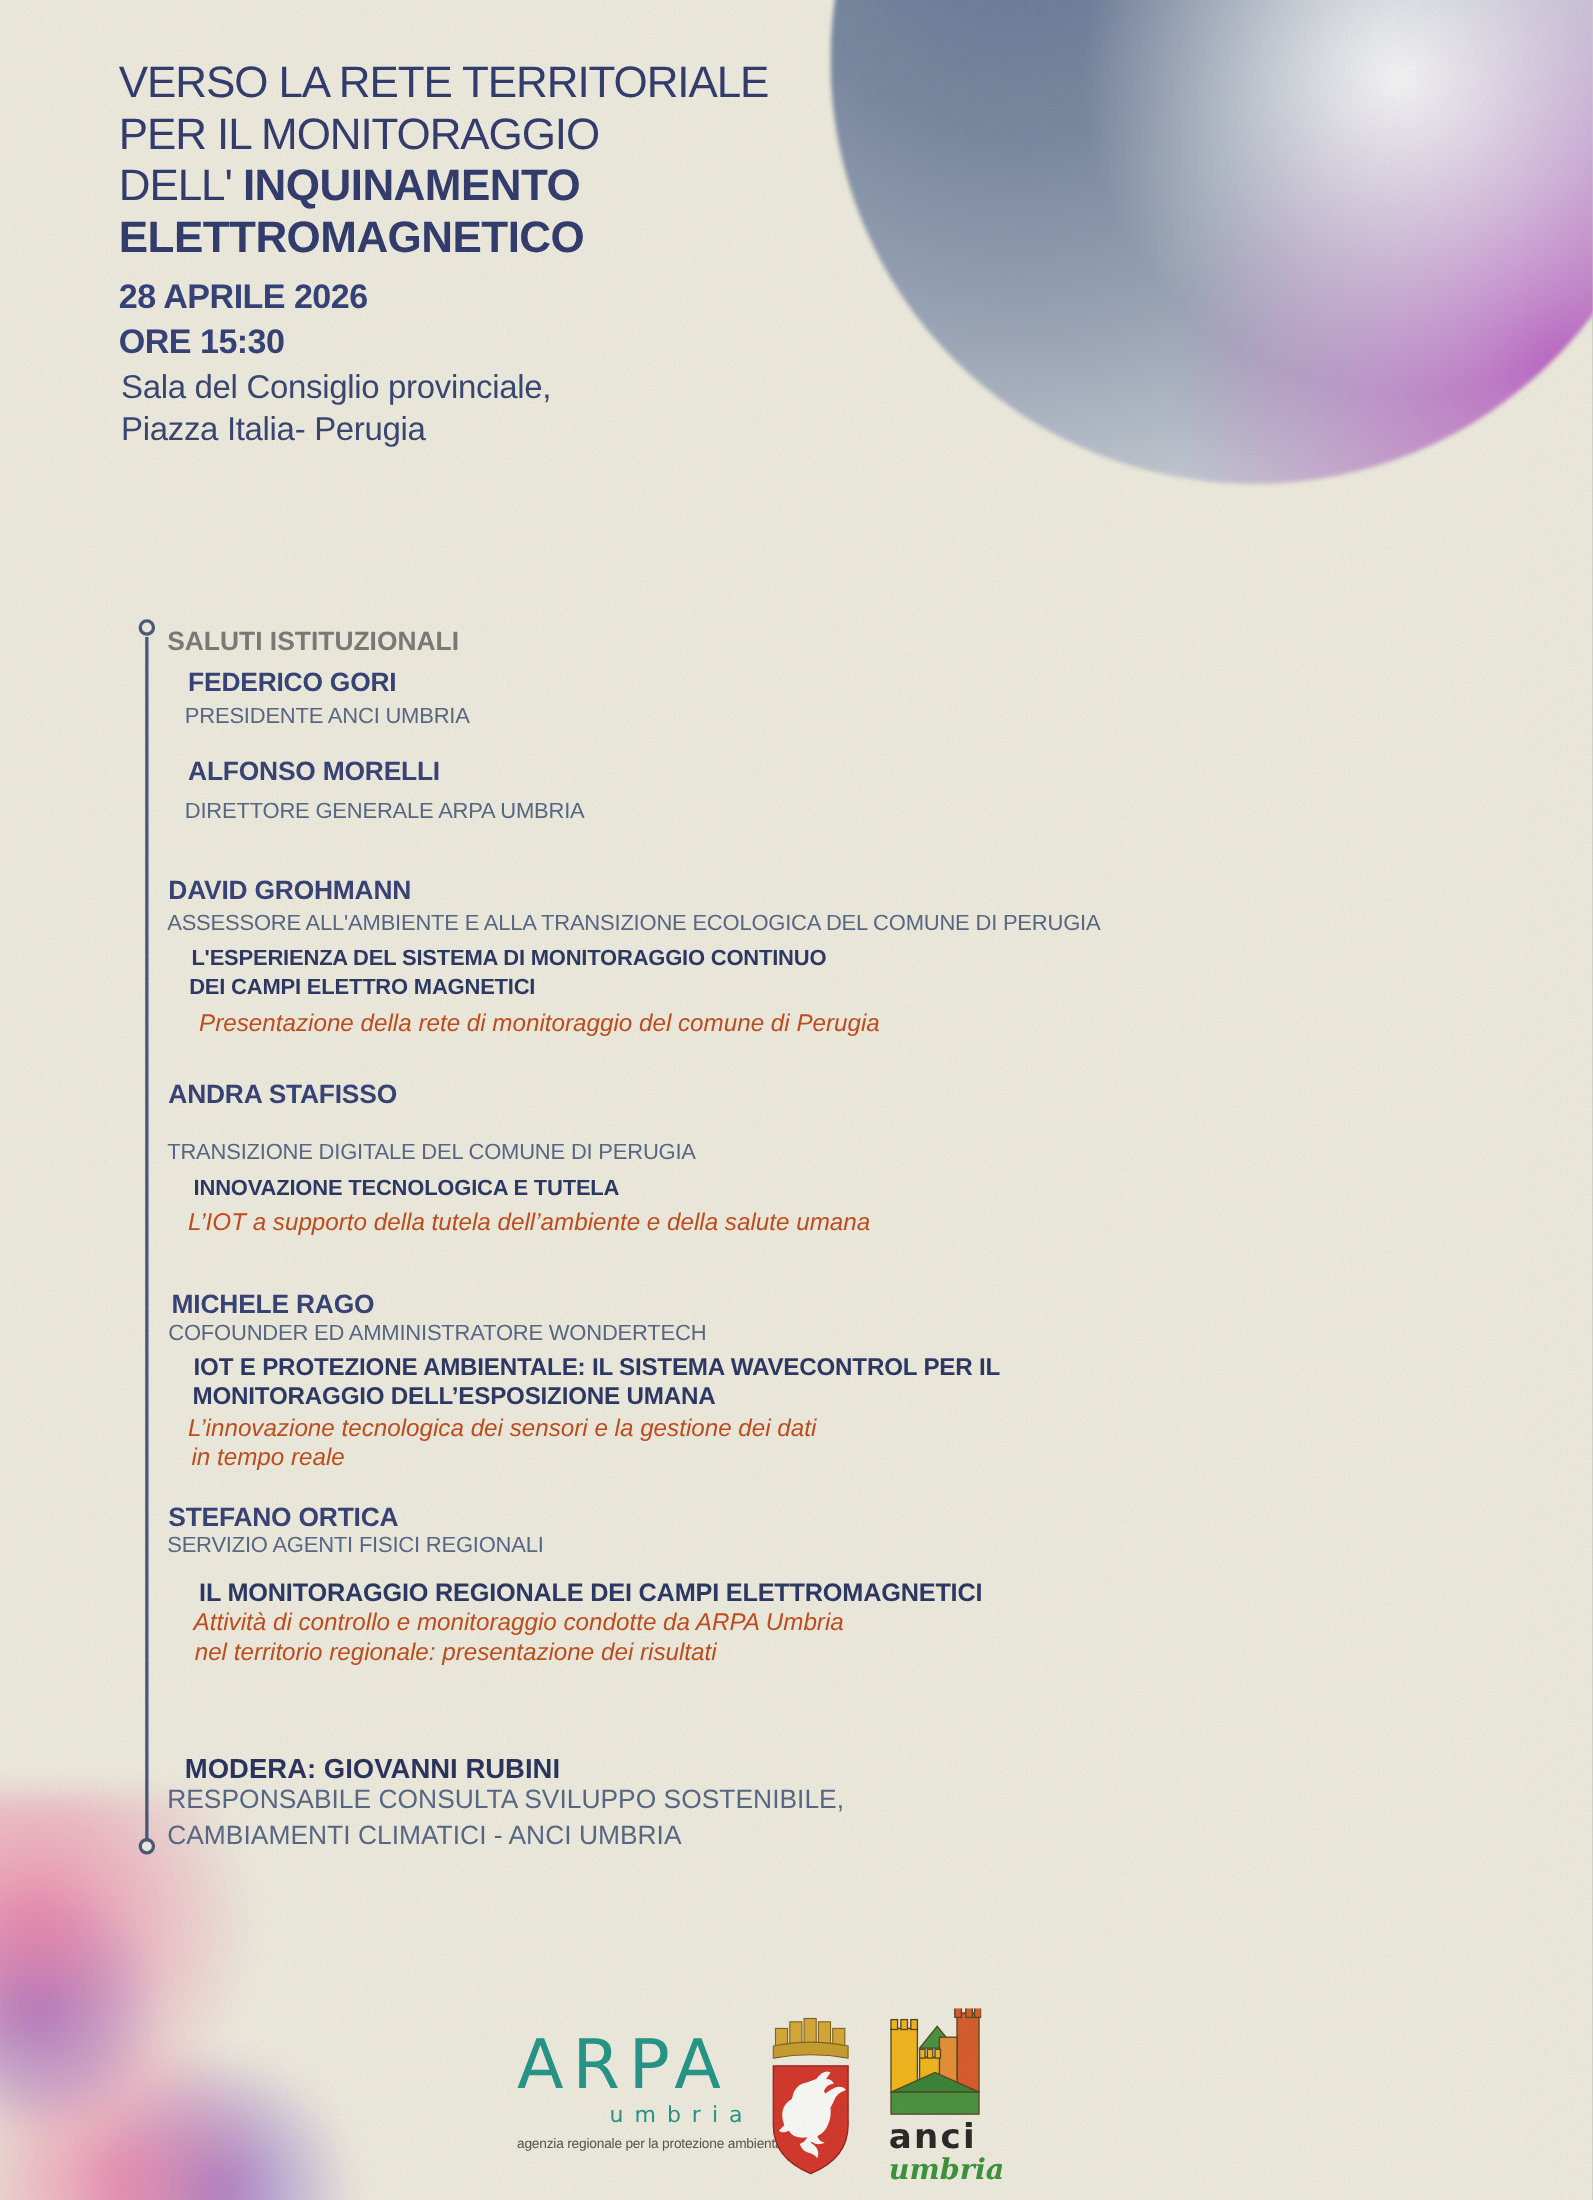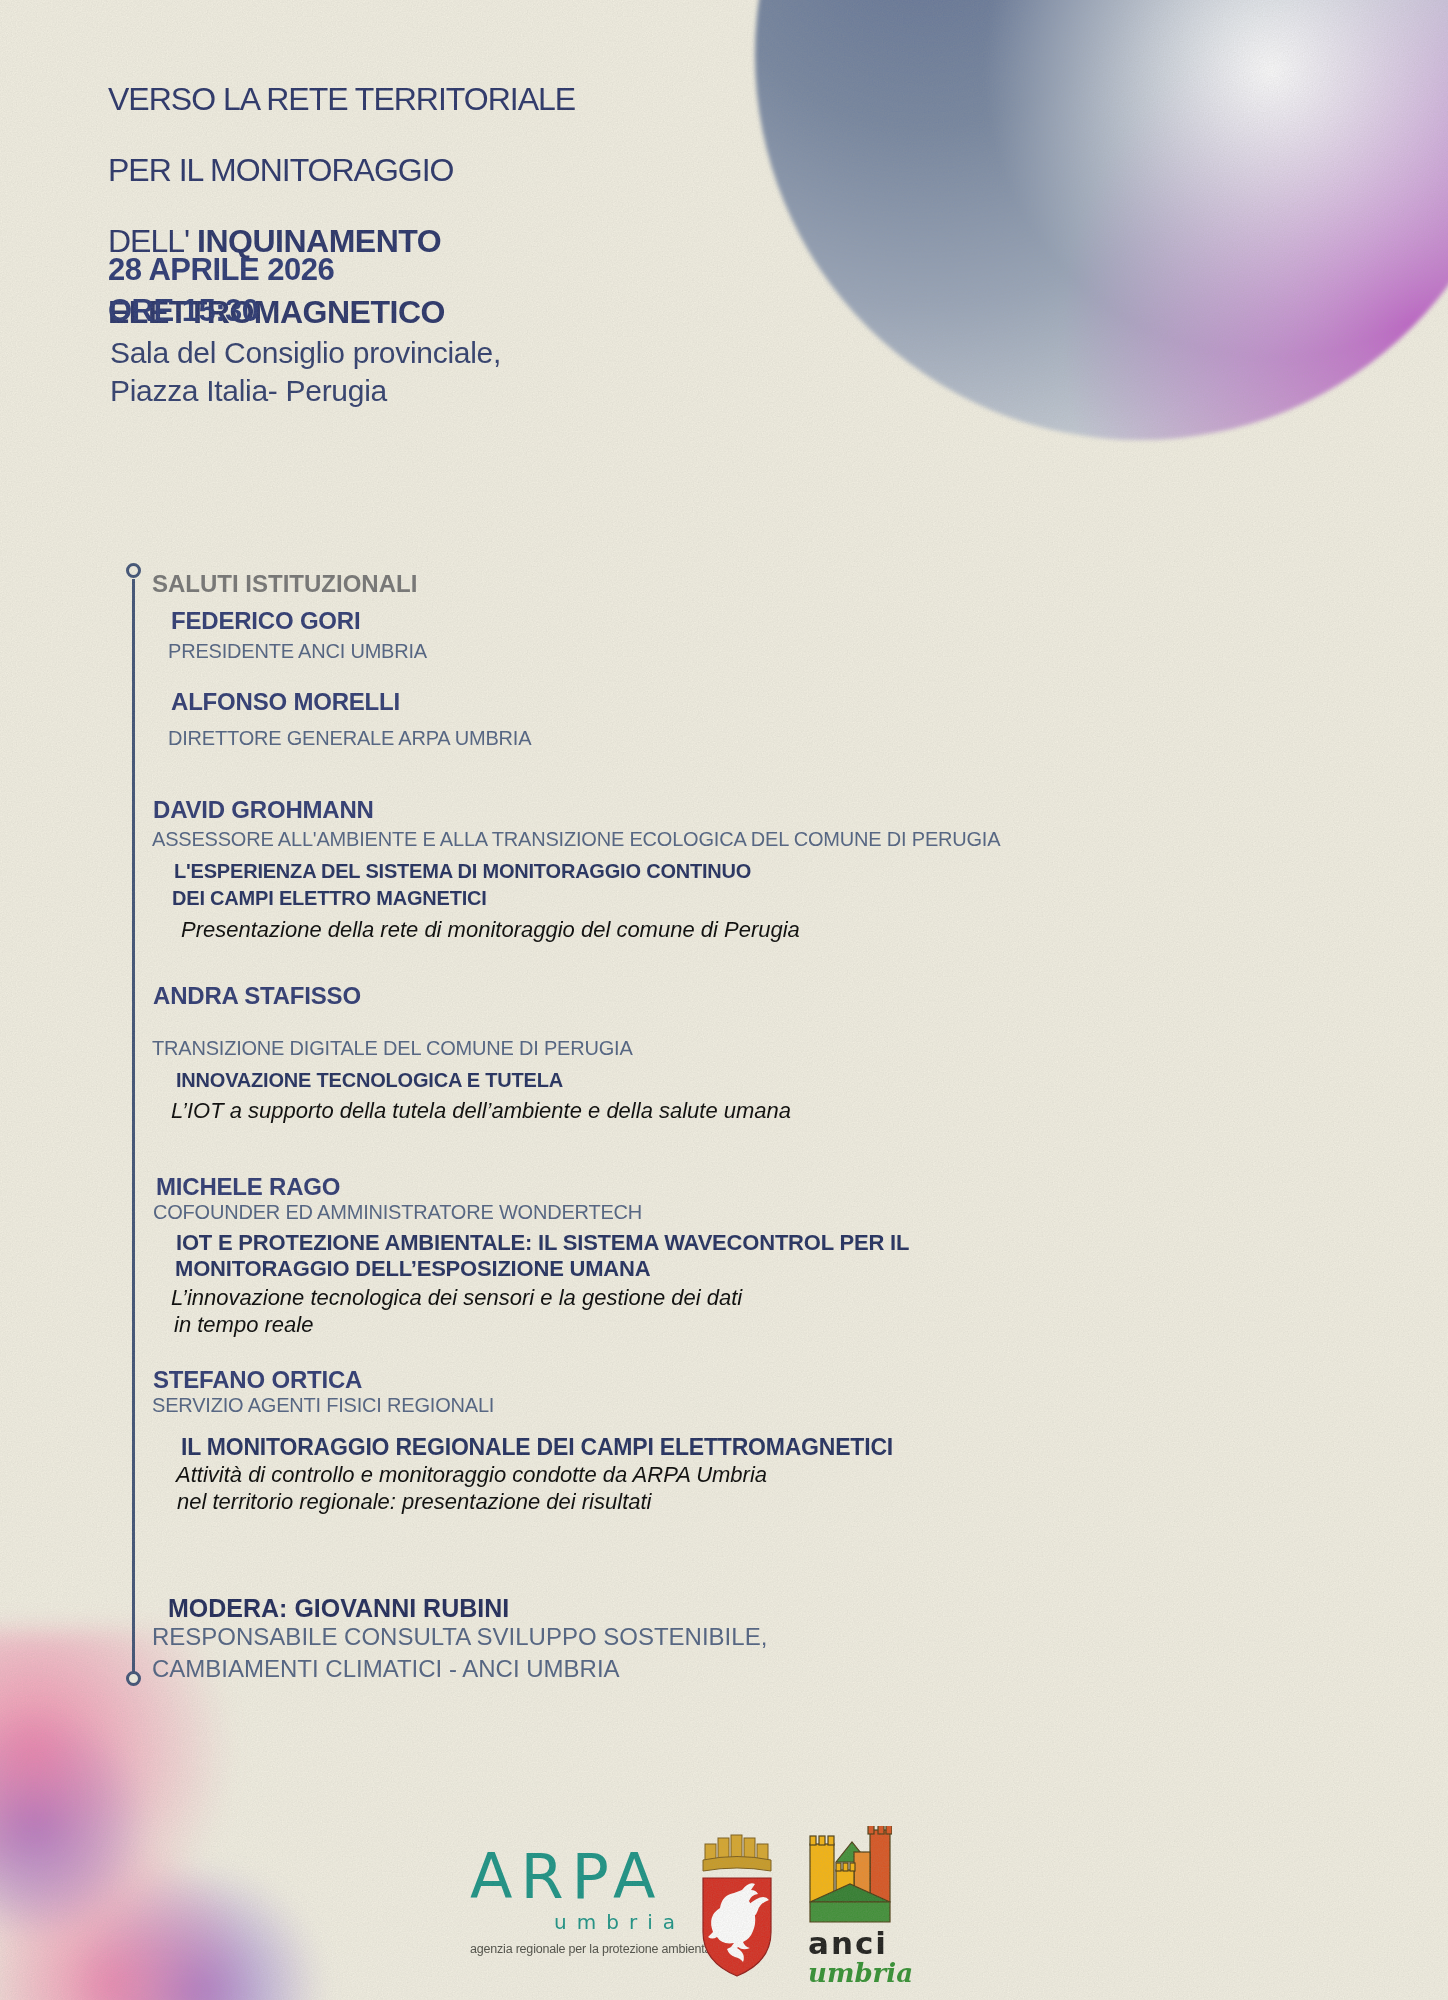--- a/index.html
+++ b/index.html
@@ -25,31 +25,31 @@
 
   
   .tl-line{position:absolute;left:132px;top:579px;width:3px;height:1093px;background:#3c4f74;}
   .tl-ring{position:absolute;width:15px;height:15px;border:3px solid #3c4f74;border-radius:50%;background:#f2efe2;}
   .tl-ring.top{left:126px;top:563px;}
   .tl-ring.bottom{left:126px;top:1671px;}
 
   
   .line{position:absolute;white-space:nowrap;}
   .title-block{position:absolute;left:108px;top:52px;color:#242f66;}
-  .title-line{font-size:32px;line-height:47px;font-weight:400;letter-spacing:-1px;margin-top:24px;}
+  .title-line{font-size:40px;line-height:47px;font-weight:400;letter-spacing:-1px;}
   .title-bold{font-weight:800;letter-spacing:-0.5px;}
   .t-date{font-size:31px;font-weight:800;color:#273572;letter-spacing:-0.5px;}
   .t-venue{font-size:30px;font-weight:400;color:#2c3a6b;letter-spacing:-0.3px;}
   .t-section{font-size:24px;font-weight:800;color:#737373;}
   .t-name{font-size:24px;font-weight:700;color:#2a3670;letter-spacing:-0.2px;}
   .t-role{font-size:20px;font-weight:400;color:#4d5f80;letter-spacing:-0.2px;}
   .t-talk{font-size:20px;font-weight:700;color:#1d2a5c;letter-spacing:-0.2px;}
   .t-talk.md{font-size:22px;}
   .t-talk.lg{font-size:23px;}
-  .t-desc{font-size:22px;font-style:italic;font-weight:400;color:#000000;}
+  .t-desc{font-size:22px;font-style:italic;font-weight:400;color:#c2410c;}
   .t-mod-label{font-size:25px;font-weight:800;color:#1b2556;}
   .t-mod-role{font-size:24px;font-weight:400;color:#4d5f80;}
 
   
   .date1{left:108px;top:252px;} .date2{left:108px;top:293px;}
   .v1{left:110px;top:336px;} .v2{left:110px;top:374px;}
   .sec{left:152px;top:570px;}
   .g1n{left:171px;top:607px;} .g1r{left:168px;top:640px;}
   .g2n{left:171px;top:688px;} .g2r{left:168px;top:727px;}
   .s1n{left:153px;top:796px;} .s1r1{left:152px;top:828px;}

